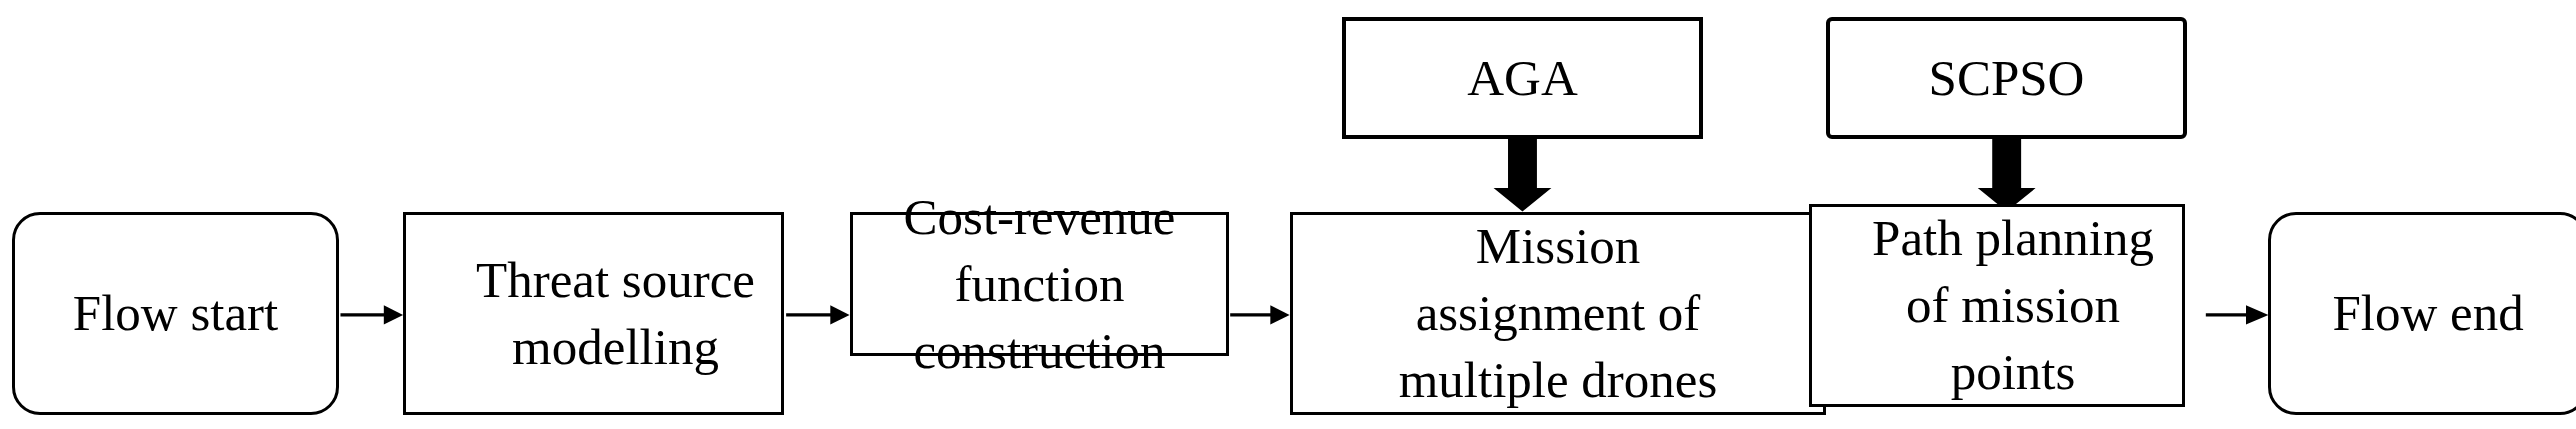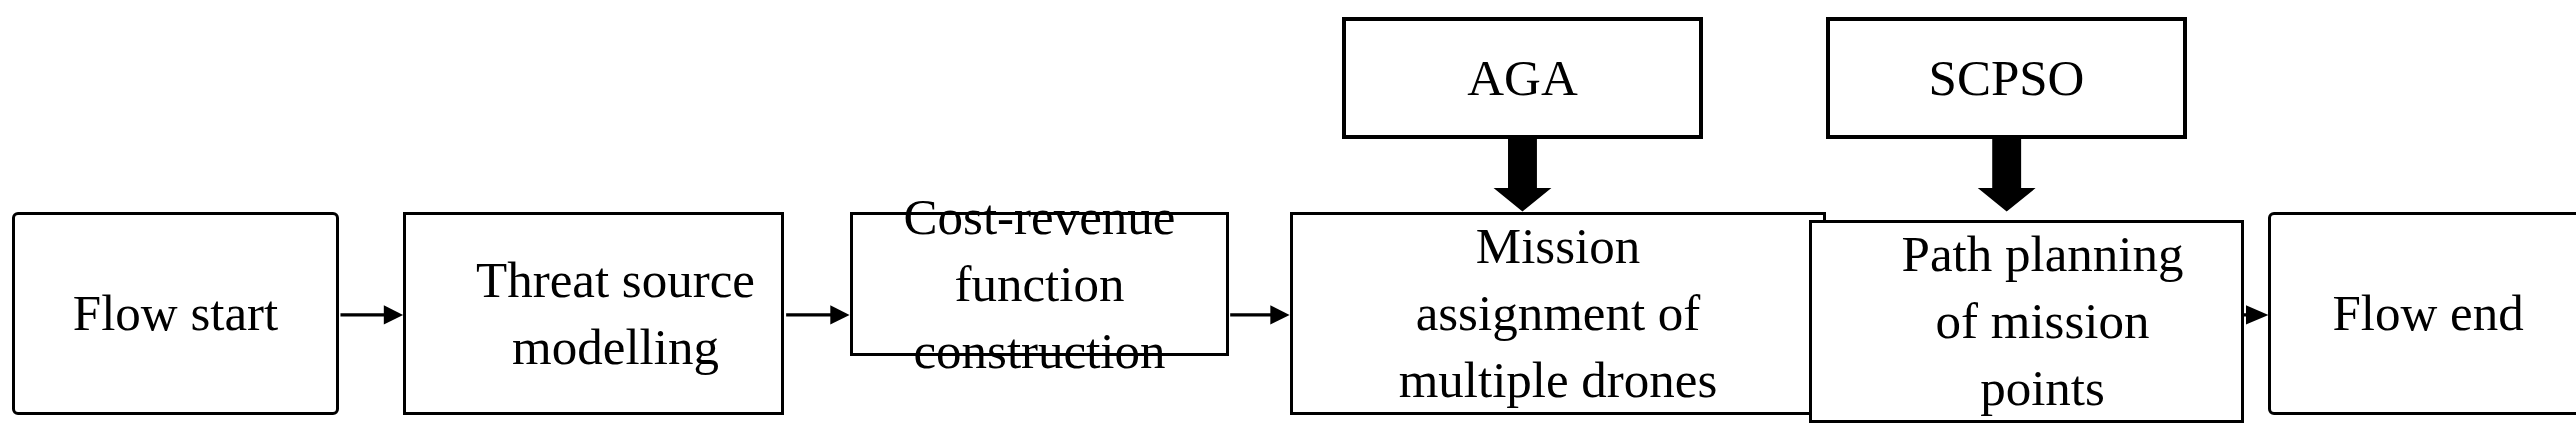--- a/index.html
+++ b/index.html
@@ -33,35 +33,35 @@
     justify-content: center;
   }
   .node .label {
     white-space: pre-line;
     text-align: center;
     font-size: 51px;
     line-height: 67px;
     color: #000000;
   }
   .terminator {
-    border-radius: 6px;
+    border-radius: 28px;
   }
   .algo {
     border-width: 4px;
   }
   
   .n-flow-start        { left: 12px;   top: 212px; width: 327px; height: 203px; }
   .n-threat-source     { left: 403px;  top: 212px; width: 381px; height: 203px; padding-left: 44px; }
   .n-cost-revenue      { left: 850px; top: 212px; width: 379px; height: 144px; }
   .n-mission-assign    { left: 1290px; top: 212px; width: 536px; height: 203px; }
-  .n-path-planning     { left: 1809px; top: 220px; width: 435px; height: 203px; padding-left: 32px; }
+  .n-path-planning     { left: 1809px; top: 204px; width: 376px; height: 203px; padding-left: 32px; }
   .n-flow-end          { left: 2268px; top: 212px; width: 320px; height: 203px; }
   
   .n-aga               { left: 1342px; top: 17px;  width: 361px; height: 122px; justify-content: center; }
-  .n-scpso             { left: 1826px; top: 17px;  width: 361px; height: 122px; }
+  .n-scpso             { left: 1826px; top: 17px;  width: 361px; height: 122px; border-radius: 6px; }
 </style>
 </head>
 <body>
 
 <div class="canvas">
 
   <svg class="connectors" viewBox="0 0 3208 535" xmlns="http://www.w3.org/2000/svg">
 
     <g>
       <line x1="424" y1="392" x2="482" y2="392" stroke="#000000" stroke-width="4"></line>

